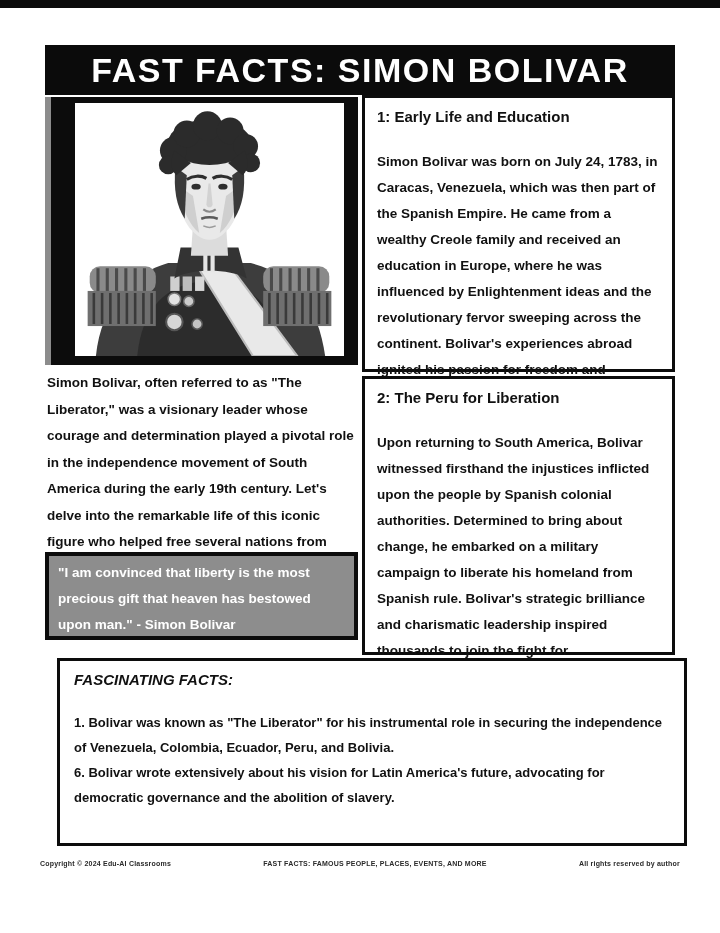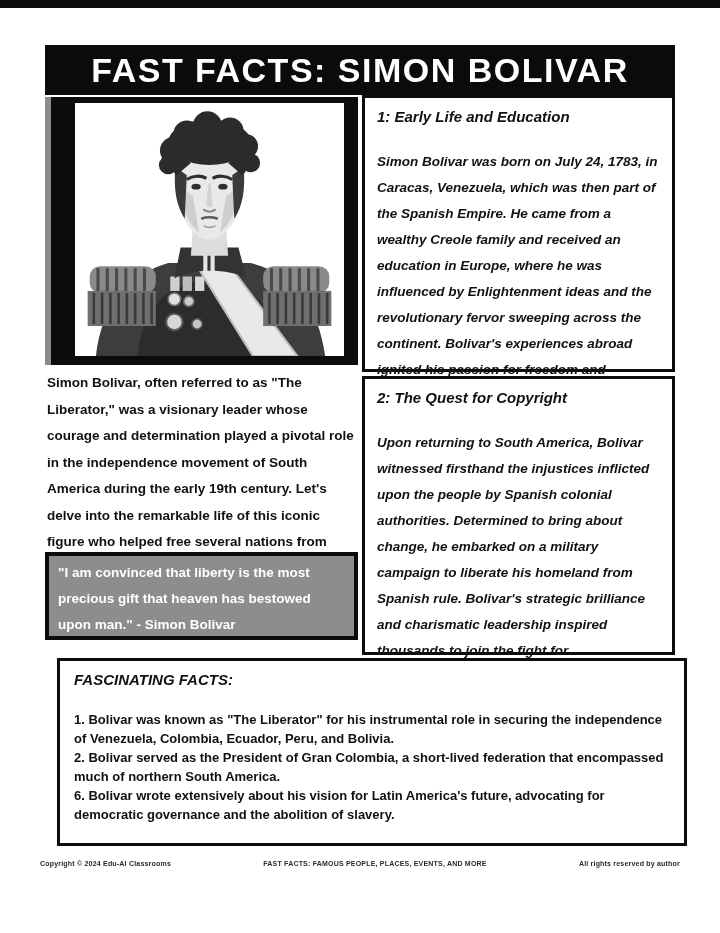--- a/index.html
+++ b/index.html
@@ -30,35 +30,35 @@
   }
   .quote-box{
     position:absolute;left:45px;top:552px;width:313px;height:88px;
     box-sizing:border-box;border:4px solid #0c0c0c;background:var(--quote-bg,#8d8d8d);
     color:#ffffff;font-size:13.5px;font-weight:700;line-height:26px;
     padding:4px 9px;
   }
   
   .section-box{
     position:absolute;left:362px;width:313px;box-sizing:border-box;
-    border:3px solid #0c0c0c;background:#fff;padding:8px 12px 12px 12px;font-style:italic;
+    border:3px solid #0c0c0c;background:#fff;padding:8px 12px 12px 12px;
   }
   .section-box.one{top:95px;height:277px;}
   .section-box.two{top:376px;height:279px;}
   .section-heading{font-size:15px;font-weight:800;margin:2px 0 0 0;}
   .section-body{font-size:13.5px;font-weight:700;line-height:26px;margin-top:24px;}
   
   .facts-box{
     position:absolute;left:45px;top:658px;width:630px;height:188px;
     box-sizing:border-box;border:3px solid #0c0c0c;background:#fff;
     padding:8px 14px 0 14px;
     margin-left:12px;
   }
   .facts-heading{font-size:15px;font-weight:800;font-style:italic;margin:2px 0 0 0;}
-  .facts-list{margin-top:22px;font-size:13px;font-weight:700;line-height:19px;}
+  .facts-list{margin-top:22px;font-size:13px;font-weight:700;line-height:25px;}
   .fact-item{margin:0;}
   
   .footer{
     position:absolute;left:40px;top:860px;width:640px;
     display:flex;justify-content:space-between;align-items:flex-start;
     font-size:7px;color:#2a2a2a;font-weight:700;letter-spacing:0.2px;
   }
   .footer span{white-space:nowrap;}
 </style>
 </head>
@@ -178,29 +178,28 @@
 <div class="intro">Simon Bolivar, often referred to as "The Liberator," was a visionary leader whose courage and determination played a pivotal role in the independence movement of South America during the early 19th century. Let's delve into the remarkable life of this iconic figure who helped free several nations from Spanish colonial rule.</div>
 
 <div class="quote-box">"I am convinced that liberty is the most precious gift that heaven has bestowed upon man." - Simon Bolivar</div>
 
 <div class="section-box one">
   <div class="section-heading">1: Early Life and Education</div>
   <div class="section-body">Simon Bolivar was born on July 24, 1783, in Caracas, Venezuela, which was then part of the Spanish Empire. He came from a wealthy Creole family and received an education in Europe, where he was influenced by Enlightenment ideas and the revolutionary fervor sweeping across the continent. Bolivar's experiences abroad ignited his passion for freedom and independence.</div>
 </div>
 
 <div class="section-box two">
-  <div class="section-heading">2: The Quest for Copyright</div>
+  <div class="section-heading">2: The Peru for Liberation</div>
   <div class="section-body">Upon returning to South America, Bolivar witnessed firsthand the injustices inflicted upon the people by Spanish colonial authorities. Determined to bring about change, he embarked on a military campaign to liberate his homeland from Spanish rule. Bolivar's strategic brilliance and charismatic leadership inspired thousands to join the fight for independence.</div>
 </div>
 
 <div class="facts-box">
   <div class="facts-heading">FASCINATING FACTS:</div>
   <div class="facts-list">
     <p class="fact-item">1. Bolivar was known as "The Liberator" for his instrumental role in securing the independence of Venezuela, Colombia, Ecuador, Peru, and Bolivia.</p>
-    <p class="fact-item">2. Bolivar served as the President of Gran Colombia, a short-lived federation that encompassed much of northern South America.</p>
     <p class="fact-item">6. Bolivar wrote extensively about his vision for Latin America's future, advocating for democratic governance and the abolition of slavery.</p>
   </div>
 </div>
 
 <div class="footer">
   <span>Copyright © 2024 Edu-AI Classrooms</span>
   <span>FAST FACTS: FAMOUS PEOPLE, PLACES, EVENTS, AND MORE</span>
   <span>All rights reserved by author</span>
 </div>
 

